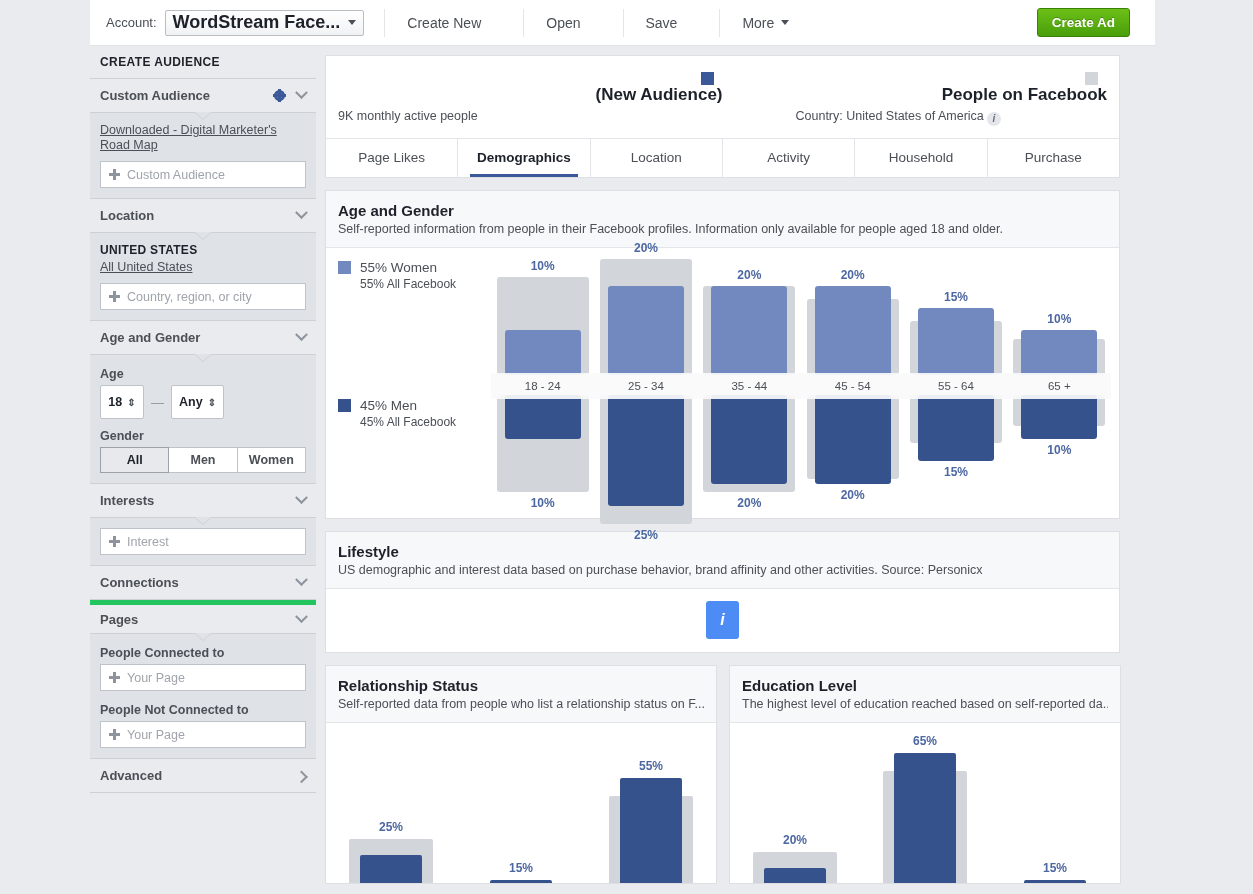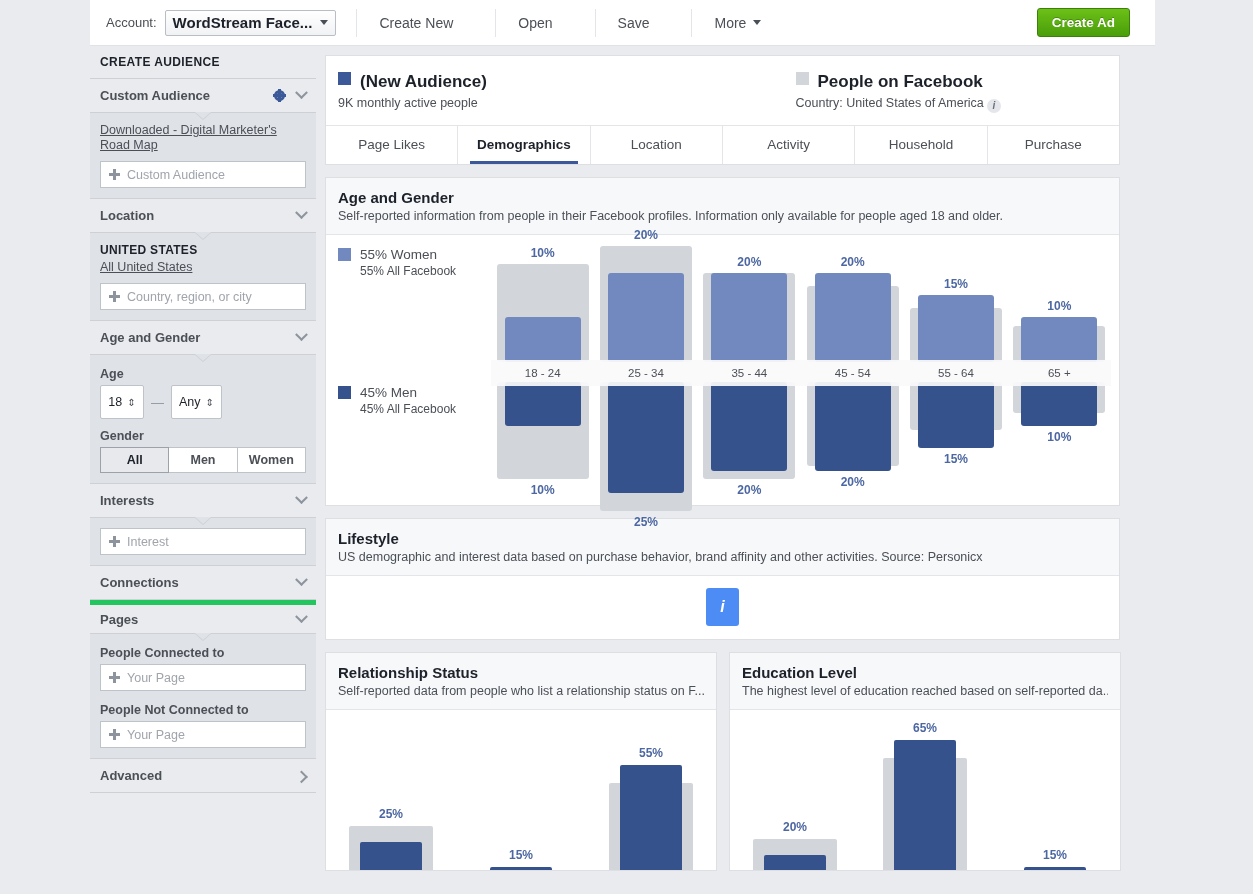--- a/index.html
+++ b/index.html
@@ -18,21 +18,21 @@
     background: #ffffff;
     display: flex; align-items: center;
     border-bottom: 1px solid #e0e2e6;
   }
   .tb-label { font-size: 13px; color: #4b4f56; margin-left: 16px; }
   .acct-select {
     margin-left: 8px; height: 26px; min-width: 138px;
     background: linear-gradient(to bottom,#ffffff,#f1f2f4);
     border: 1px solid #b9bdc4; border-radius: 2px;
     display: flex; align-items: center; justify-content: space-between;
-    padding: 0 7px; font-size: 15px; font-weight: bold; color: #1d2129;
+    padding: 0 7px; font-size: 18px; font-weight: bold; color: #1d2129;
     cursor: pointer;
   }
   .acct-select .caret {
     width: 0; height: 0; margin-left: 8px;
     border-left: 4px solid transparent; border-right: 4px solid transparent;
     border-top: 5px solid #4b4f56;
   }
   .tb-sep { width: 1px; height: 28px; background: #e3e5e9; margin: 0 0 0 20px; }
   .tb-item {
     font-size: 14px; color: #4b4f56; padding: 0 22px;
@@ -112,21 +112,21 @@
   }
   .plus::before, .plus::after { content:""; position:absolute; background:#8d949e; }
   .plus::before { width: 11px; height: 2.5px; top: 4px; left: 0; }
   .plus::after { width: 2.5px; height: 11px; left: 4px; top: 0; }
   .ph { color: #a0a4ab; font-size: 12.5px; }
   .fld-label { font-size: 12.5px; font-weight: bold; color: #4b4f56; margin: 2px 0 4px; }
   .age-row { display: flex; align-items: center; gap: 7px; margin-bottom: 10px; }
   .mini-sel {
     height: 24px; min-width: 44px; background: #fff; border: 1px solid #bec2c9;
     border-radius: 2px; display: flex; align-items: center; justify-content: center;
-    font-size: 12.5px; font-weight: normal; color: #1d2129; padding: 16px 7px; cursor: pointer;
+    font-size: 12.5px; font-weight: bold; color: #1d2129; padding: 16px 7px; cursor: pointer;
   }
   .mini-sel .ud { margin-left: 5px; font-size: 10px; color: #4b4f56; }
   .dash { color: #8d949e; }
   .seg { display: flex; }
   .seg div {
     height: 26px; flex: 1; background: #fff; border: 1px solid #bec2c9;
     border-left: none; display: flex; align-items: center; justify-content: center;
     font-size: 12.5px; font-weight: bold; color: #4b4f56; cursor: pointer;
   }
   .seg div:first-child { border-left: 1px solid #bec2c9; }
@@ -138,21 +138,21 @@
   }
   .card { background: #fff; border: 1px solid #dddfe2; margin-bottom: 12px; }
   .card-hd { background: #f7f8fa; border-bottom: 1px solid #e3e5e9; padding: 11px 12px; }
   .card-hd h3 { font-size: 15px; color: #1d2129; font-weight: bold; margin-bottom: 3px; }
   .card-hd p { font-size: 12.5px; color: #4b4f56; white-space: nowrap; overflow: hidden; }
 
   
   #aud-head { display: flex; padding: 16px 12px 12px; }
   .aud-col { width: 50%; }
   .aud-col.b { padding-left: 73px; }
-  .aud-t { display: flex; align-items: flex-start; }
+  .aud-t { display: flex; align-items: flex-end; flex-direction: column; }
   .swatch { width: 13px; height: 13px; margin-right: 9px; flex: none; }
   .aud-t span.nm { font-size: 17px; font-weight: bold; color: #1d2129; }
   .aud-sub { font-size: 12.5px; color: #4b4f56; margin-top: 4px; }
   .aud-col.b .aud-sub { margin-left: 0; }
   .info-b {
     display: inline-flex; align-items: center; justify-content: center;
     width: 14px; height: 14px; border-radius: 50%; background: #e4e6eb;
     color: #6a6f77; font-size: 10px; font-style: italic; font-weight: bold;
     vertical-align: -2px; margin-left: 3px;
   }

